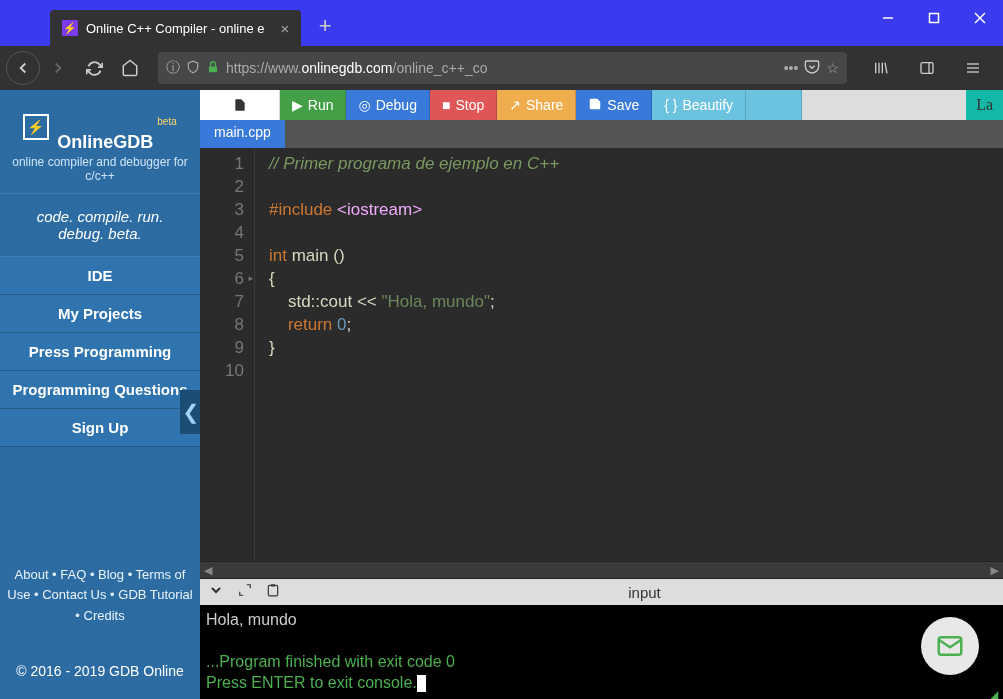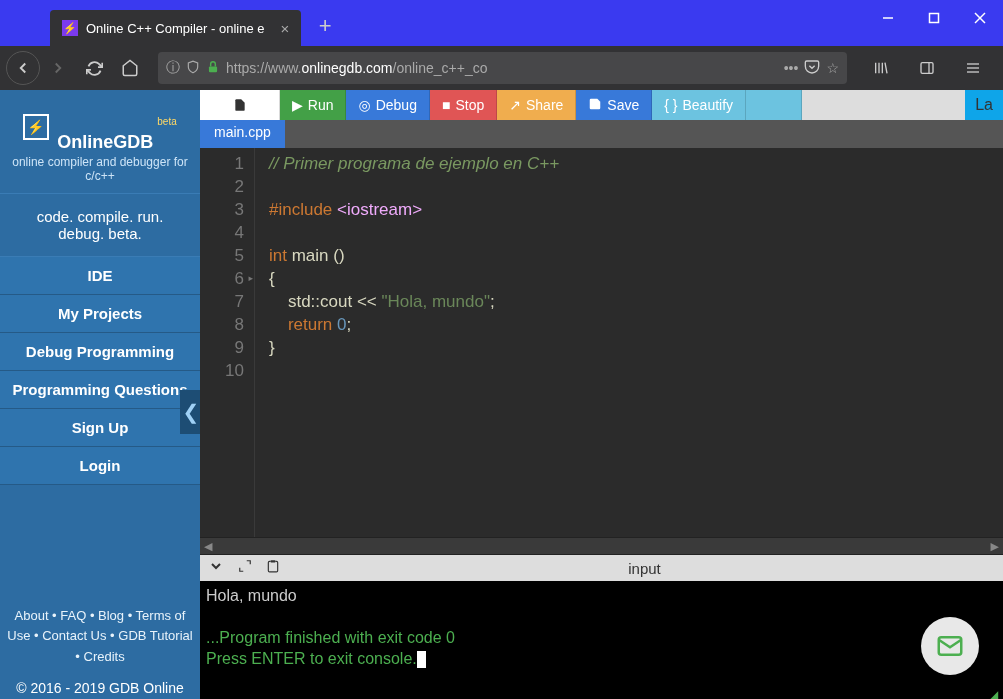--- a/index.html
+++ b/index.html
@@ -26,39 +26,39 @@
 
 .main { display:flex; height:calc(699px - 90px); }
 
 
 .sidebar { width:200px; background:#2d6ca2; color:#fff; display:flex; flex-direction:column; font-size:14px; position:relative; }
 .logo-row { display:flex; align-items:center; justify-content:center; gap:8px; padding:10px 0 2px; }
 .logo-badge { width:26px; height:26px; border:2px solid #fff; display:flex; align-items:center; justify-content:center; font-weight:bold; }
 .logo-text { font-weight:bold; font-size:18px;margin-top:32px; }
 .beta { font-size:10px; color:#ffd966; margin-left:-4px; margin-top:-10px; }
 .sub { font-size:12px; color:#cde4f7; text-align:center; padding:0 8px 10px; }
-.motto { text-align:center; padding:14px 0; font-size:15px; border-top:1px solid #3a7cb5; border-bottom:1px solid #3a7cb5; }
+.motto { font-style:italic; text-align:center; padding:14px 0; font-size:15px; border-top:1px solid #3a7cb5; border-bottom:1px solid #3a7cb5; }
 .nav-list .item { padding:10px 0; text-align:center; font-weight:bold; font-size:15px; border-bottom:1px solid #255a87; background:#2f74ae; cursor:pointer; }
 .coll { position:absolute; right:-2px; top:300px; width:22px; height:44px; background:#1d4d74; display:flex; align-items:center; justify-content:center; color:#9fd0f5; font-size:20px; }
 .footer-links { margin-top:auto; font-size:13px; text-align:center; padding:6px; color:#e8f3fb; line-height:1.6; }
-.copyright { font-size:14px; text-align:center; padding:6px 0 3px; }
+.copyright { font-size:14px; text-align:center; padding:6px 0 20px;margin-top:24px; }
 
 
 .right { flex:1; display:flex; flex-direction:column; background:#2b2b2b; position:relative; }
 .btnbar { height:30px; background:#ddd; display:flex; align-items:stretch; }
 .toolbtn { display:flex; align-items:center; gap:5px; padding:0 12px; color:#fff; font-size:14px; border-right:1px solid rgba(0,0,0,0.15); }
 .toolbtn.file { background:#fff; color:#333; width:80px; justify-content:center; }
 .toolbtn.run { background:#43a047; }
 .toolbtn.debug { background:#3879d9; }
 .toolbtn.stop { background:#e05555; }
 .toolbtn.share { background:#f0ad4e; }
 .toolbtn.save { background:#3879d9; }
 .toolbtn.beautify { background:#6cc3e0; }
 .toolbtn.download { background:#6cc3e0; width:56px; justify-content:center; }
-.lang { margin-left:auto; padding:0 10px; color:#333; background:#0ea5e9; display:flex; align-items:center; }
+.lang { margin-left:auto; padding:0 10px; color:#333; background:#14b8a6; display:flex; align-items:center;font-family:Liberation Serif, serif; }
 
 .filetabs { height:28px; background:#555; display:flex; }
 .filetab { background:#3879d9; color:#fff; padding:4px 14px; font-size:14px; }
 
 .editor { flex:1; display:flex; background:#2b2b2b; font-family:Consolas,monospace; font-size:17px; overflow:hidden; }
 .gutter { width:55px; background:#2b2b2b; color:#777; text-align:right; padding:4px 10px 0 0; line-height:23px; border-right:1px solid #3a3a3a; }
 .gutter .fold { position:relative; }
 .gutter .fold::after { content:'▸'; position:absolute; right:-9px; font-size:9px; color:#777; }
 .code { padding:4px 0 0 14px; line-height:23px; white-space:pre; }
 .c-comment { color:#7a9961; font-style:italic; }
@@ -69,21 +69,21 @@
 .c-str { color:#6a8759; }
 .c-num { color:#6897bb; }
 .c-pun { color:#d8d8c0; }
 .c-op { color:#d8d8c0; }
 
 .hscroll { height:18px; background:#3a3a3a; border-top:1px solid #222; border-bottom:1px solid #222; display:flex; align-items:center; justify-content:space-between; padding:0 4px; color:#888; font-size:11px; }
 
 .console-hdr { height:26px; background:#ddd; display:flex; align-items:center; padding:0 8px; gap:14px; color:#333; }
 .console-hdr .lbl { flex:1; text-align:center; font-size:15px; color:#333; }
 
-.console { background:#000; color:#ccc; font-family:Consolas,monospace; font-size:16px; padding:4px 6px; height:118px; white-space:pre; line-height:21px; }
+.console { background:#000; color:#ccc; font-family:Consolas,monospace; font-size:16px; padding:4px 6px; height:94px; white-space:pre; line-height:21px; }
 .console .ok { color:#4caf50; }
 .cursor { display:inline-block; width:9px; height:17px; background:#fff; vertical-align:text-bottom; }
 
 .chat-fab { position:absolute; right:24px; bottom:24px; width:58px; height:58px; border-radius:50%; background:#e8e8e8; display:flex; align-items:center; justify-content:center; box-shadow:0 2px 8px rgba(0,0,0,0.3); }
 .chat-fab svg { stroke:#4caf50; }
 
 .corner { position:absolute; right:2px; bottom:2px; width:12px; height:12px; }
 .corner::before { content:'◢'; color:#4caf50; font-size:12px; }
 </style>
 </head>
@@ -189,24 +189,23 @@
       <span class="beta">beta</span>
     </div>
     <div class="sub">online compiler and debugger for c/c++</div>
     <div class="motto">
       <div>code. compile. run.</div>
       <div>debug. beta.</div>
     </div>
     <div class="nav-list">
       <div class="item">IDE</div>
       <div class="item">My Projects</div>
-      <div class="item">Debug Programming</div>
+      <div class="item">Press Programming</div>
       <div class="item">Programming Questions</div>
       <div class="item">Sign Up</div>
-      <div class="item">Login</div>
     </div>
     <div class="coll">❮</div>
     <div class="footer-links">About • FAQ • Blog • Terms of Use • Contact Us • GDB Tutorial • Credits</div>
     <div class="copyright">© 2016 - 2019 GDB Online</div>
   </div>
 
   <div class="right">
     <div class="btnbar">
       <div class="toolbtn file">
           <svg width="14" height="16" viewBox="0 0 24 24" fill="#333">

